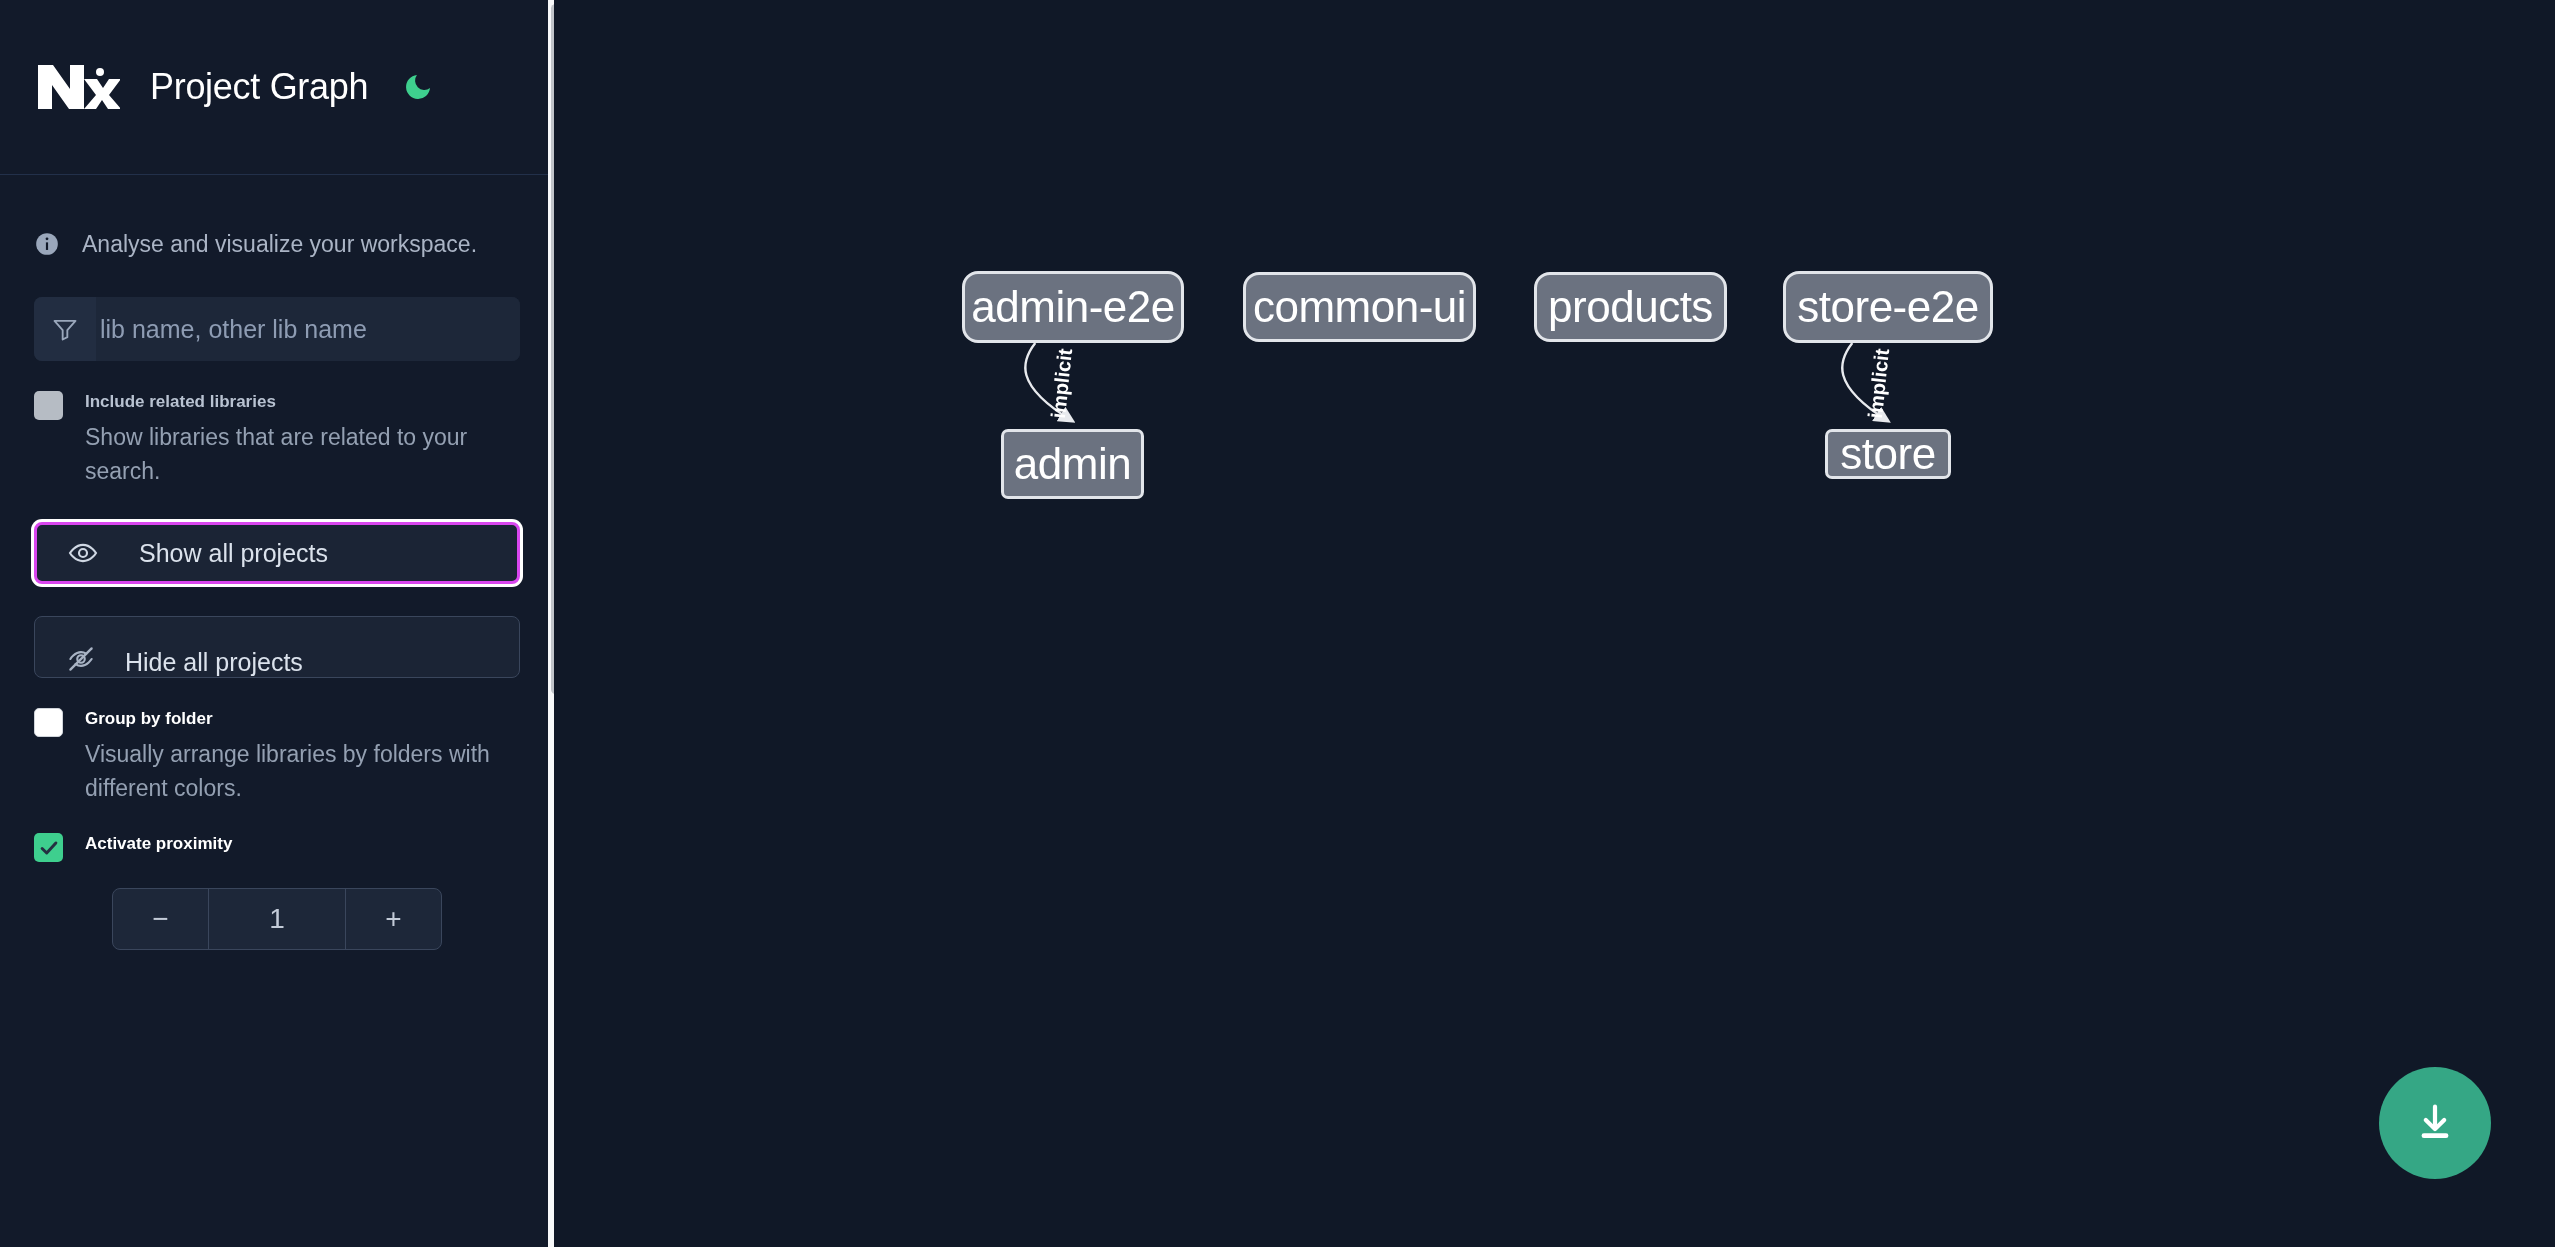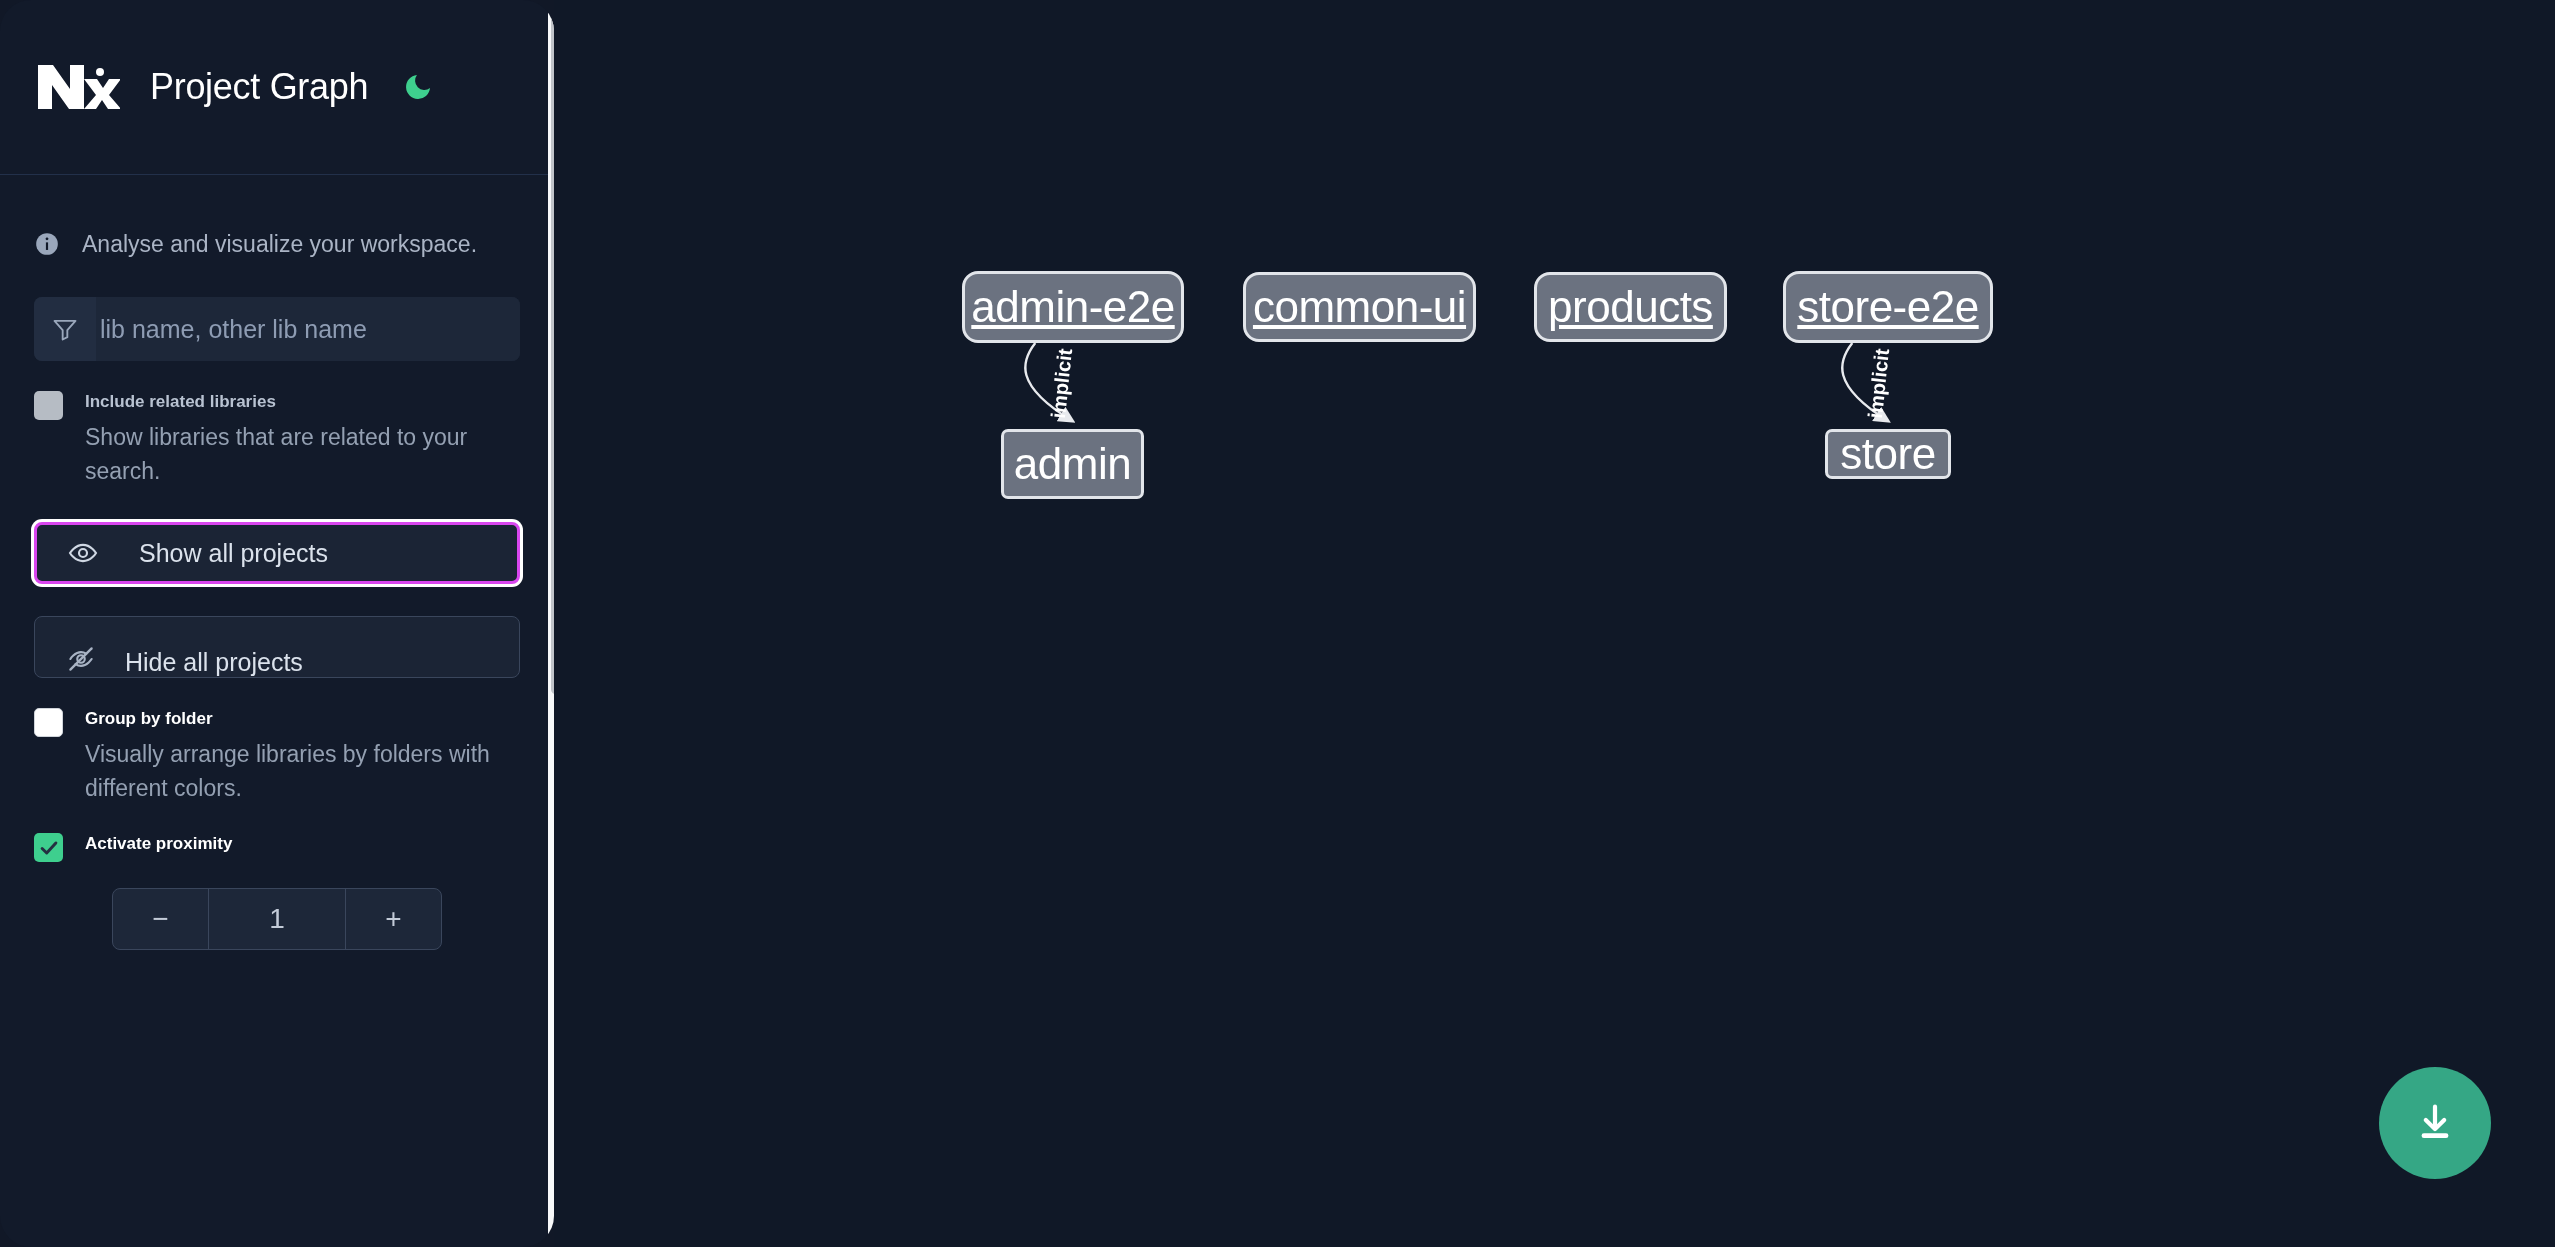--- a/index.html
+++ b/index.html
@@ -21,21 +21,20 @@
   }
 
   
   #sidebar {
     position: relative;
     width: 554px;
     height: 1247px;
     background: #121a2a;
     flex: 0 0 554px;
     overflow: hidden;
-    border-radius: 31px;
   }
 
   .sidebar-header {
     height: 175px;
     display: flex;
     align-items: center;
     padding: 0 34px;
     border-bottom: 1px solid #22304a;
   }
 
@@ -240,21 +239,21 @@
     border: 3px solid #e2e5ea;
     display: flex;
     align-items: center;
     justify-content: center;
     color: #ffffff;
     font-size: 44px;
     letter-spacing: -0.5px;
     cursor: pointer;
     white-space: nowrap;
   }
-  .node.rounded { border-radius: 16px; text-decoration: underline; }
+  .node.rounded { border-radius: 16px; }
   .node.boxy { border-radius: 7px; }
 
   .edge-label {
     position: absolute;
     color: #ffffff;
     font-size: 20px;
     font-weight: bold;
     transform-origin: center center;
     white-space: nowrap;
     pointer-events: none;

